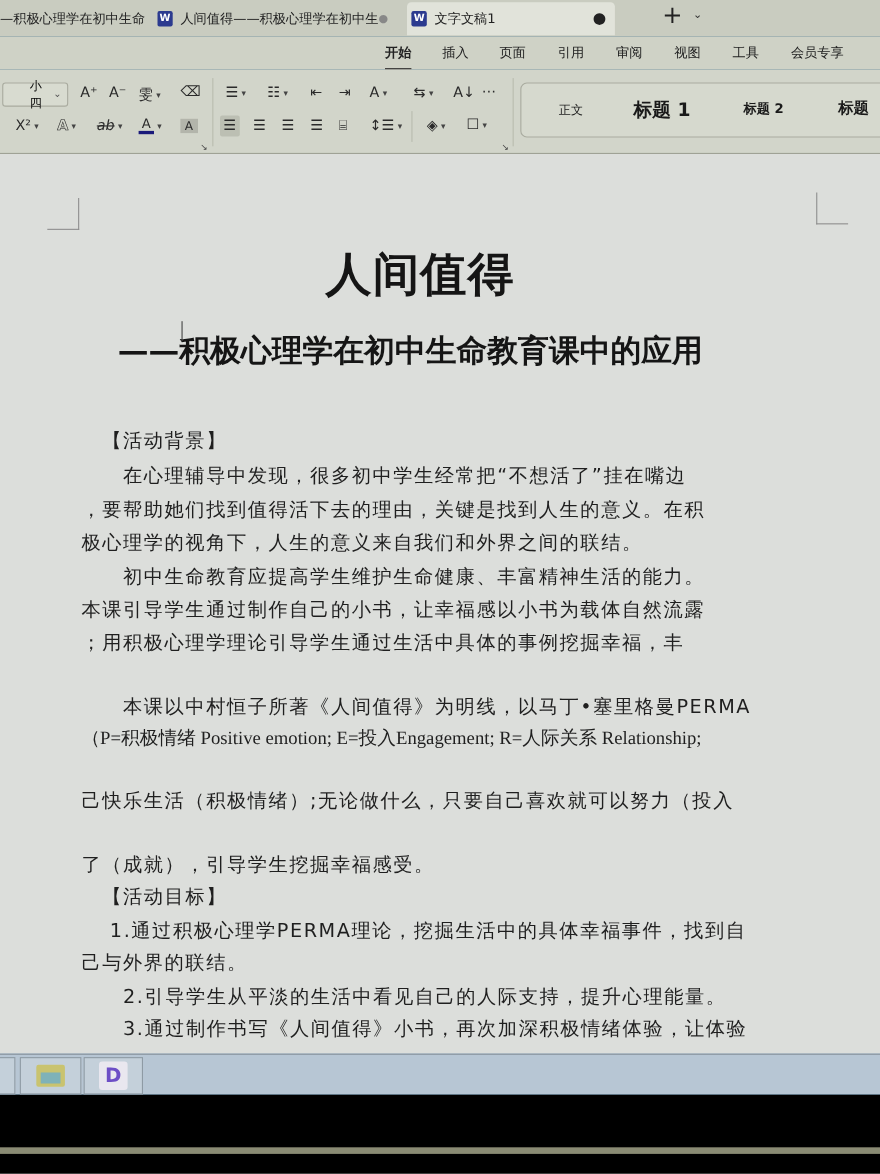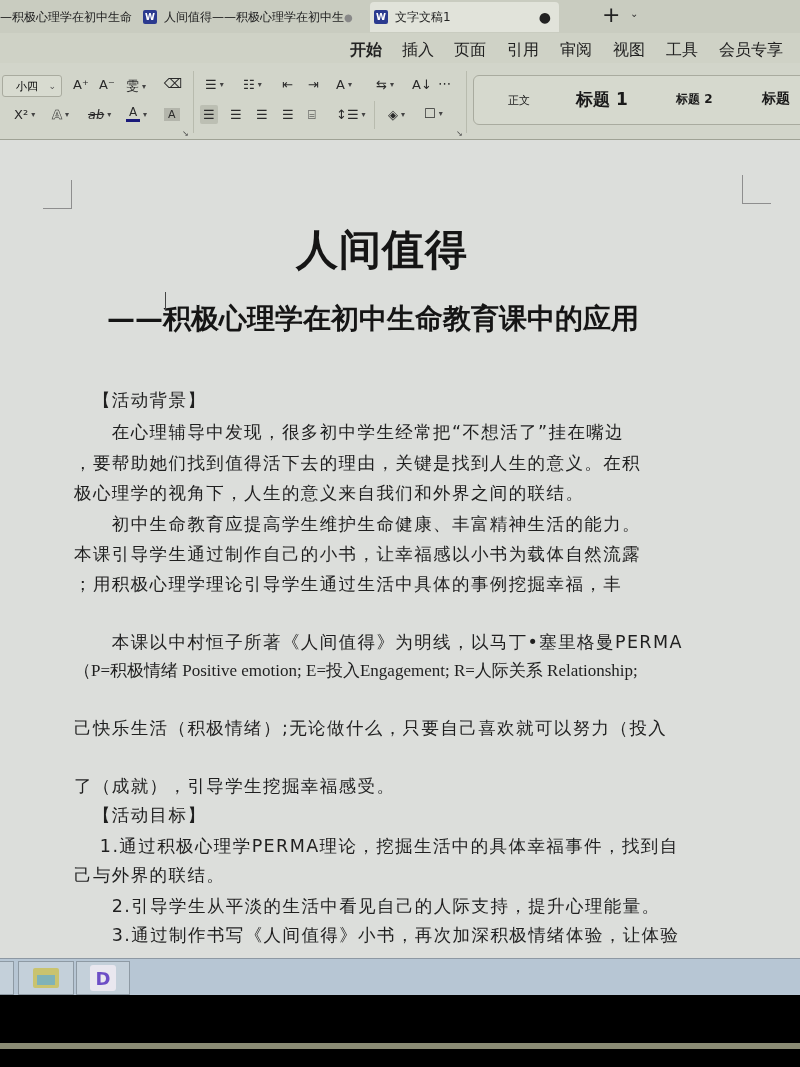--- a/index.html
+++ b/index.html
@@ -18,31 +18,31 @@
   .wicon { width:14px; height:14px; background:#2b3a8f; color:#fff; font-size:9px; font-weight:bold;
            display:inline-flex; align-items:center; justify-content:center; margin-right:7px; flex:none;
            font-family:"DejaVu Sans",sans-serif; border-radius:2px; }
   .tab .dot { margin-left:auto; margin-right:8px; color:#888; font-size:10px; }
   .tab.t2 .dot { color:#222; font-size:14px; }
   .newtab { position:absolute; left:602px; top:2px; font-size:22px; color:#222; line-height:26px; }
   .newtab-chev { position:absolute; left:630px; top:8px; font-size:10px; color:#333; }
 
   
   .menurow { position:absolute; left:0; top:33px; width:800px; height:30px; background:#cfd2c6; }
-  .menu { position:absolute; top:7px; font-size:16px; color:#222; }
+  .menu { position:absolute; top:7px; font-size:12px; color:#222; }
   .menu.active { font-weight:bold; }
   .menu.active::after { content:""; position:absolute; left:0; right:0; bottom:-7px; height:2px; background:#222; }
 
   
   .ribbon { position:absolute; left:0; top:63px; width:800px; height:76px; background:#d2d5ca;
             border-bottom:1px solid #9fa295; }
   .rb { position:absolute; font-size:13px; color:#2a2a2a; display:flex; align-items:center; }
   .fontsize { position:absolute; left:2px; top:12px; width:60px; height:22px; border:1px solid #a9ab9f;
               border-radius:3px; background:#d8dbd0; font-size:11px; display:flex; align-items:center;
-              padding-left:13px; box-sizing:border-box; }
+              padding-left:24px; box-sizing:border-box; }
   .fontsize .chev { margin-left:auto; margin-right:5px; font-size:9px; color:#555; }
   .sep { position:absolute; top:8px; width:1px; height:62px; background:#b8bbae; }
   .launcher { position:absolute; font-size:8px; color:#444; }
   .highlight-a { background:#b3b5ab; padding:0 4px; font-size:11px; }
   .color-a { display:inline-flex; flex-direction:column; align-items:center; font-size:12px; line-height:12px; }
   .color-a .bar { width:14px; height:3px; background:#1a1a7a; margin-top:1px; }
   .align-active { background:#bcbfb3; padding:2px 3px; border-radius:2px; }
   .dd { font-size:8px; margin-left:3px; color:#444; }
 
   .stylebox { position:absolute; left:473px; top:12px; width:340px; height:48px; border:1px solid #a9ab9f;

